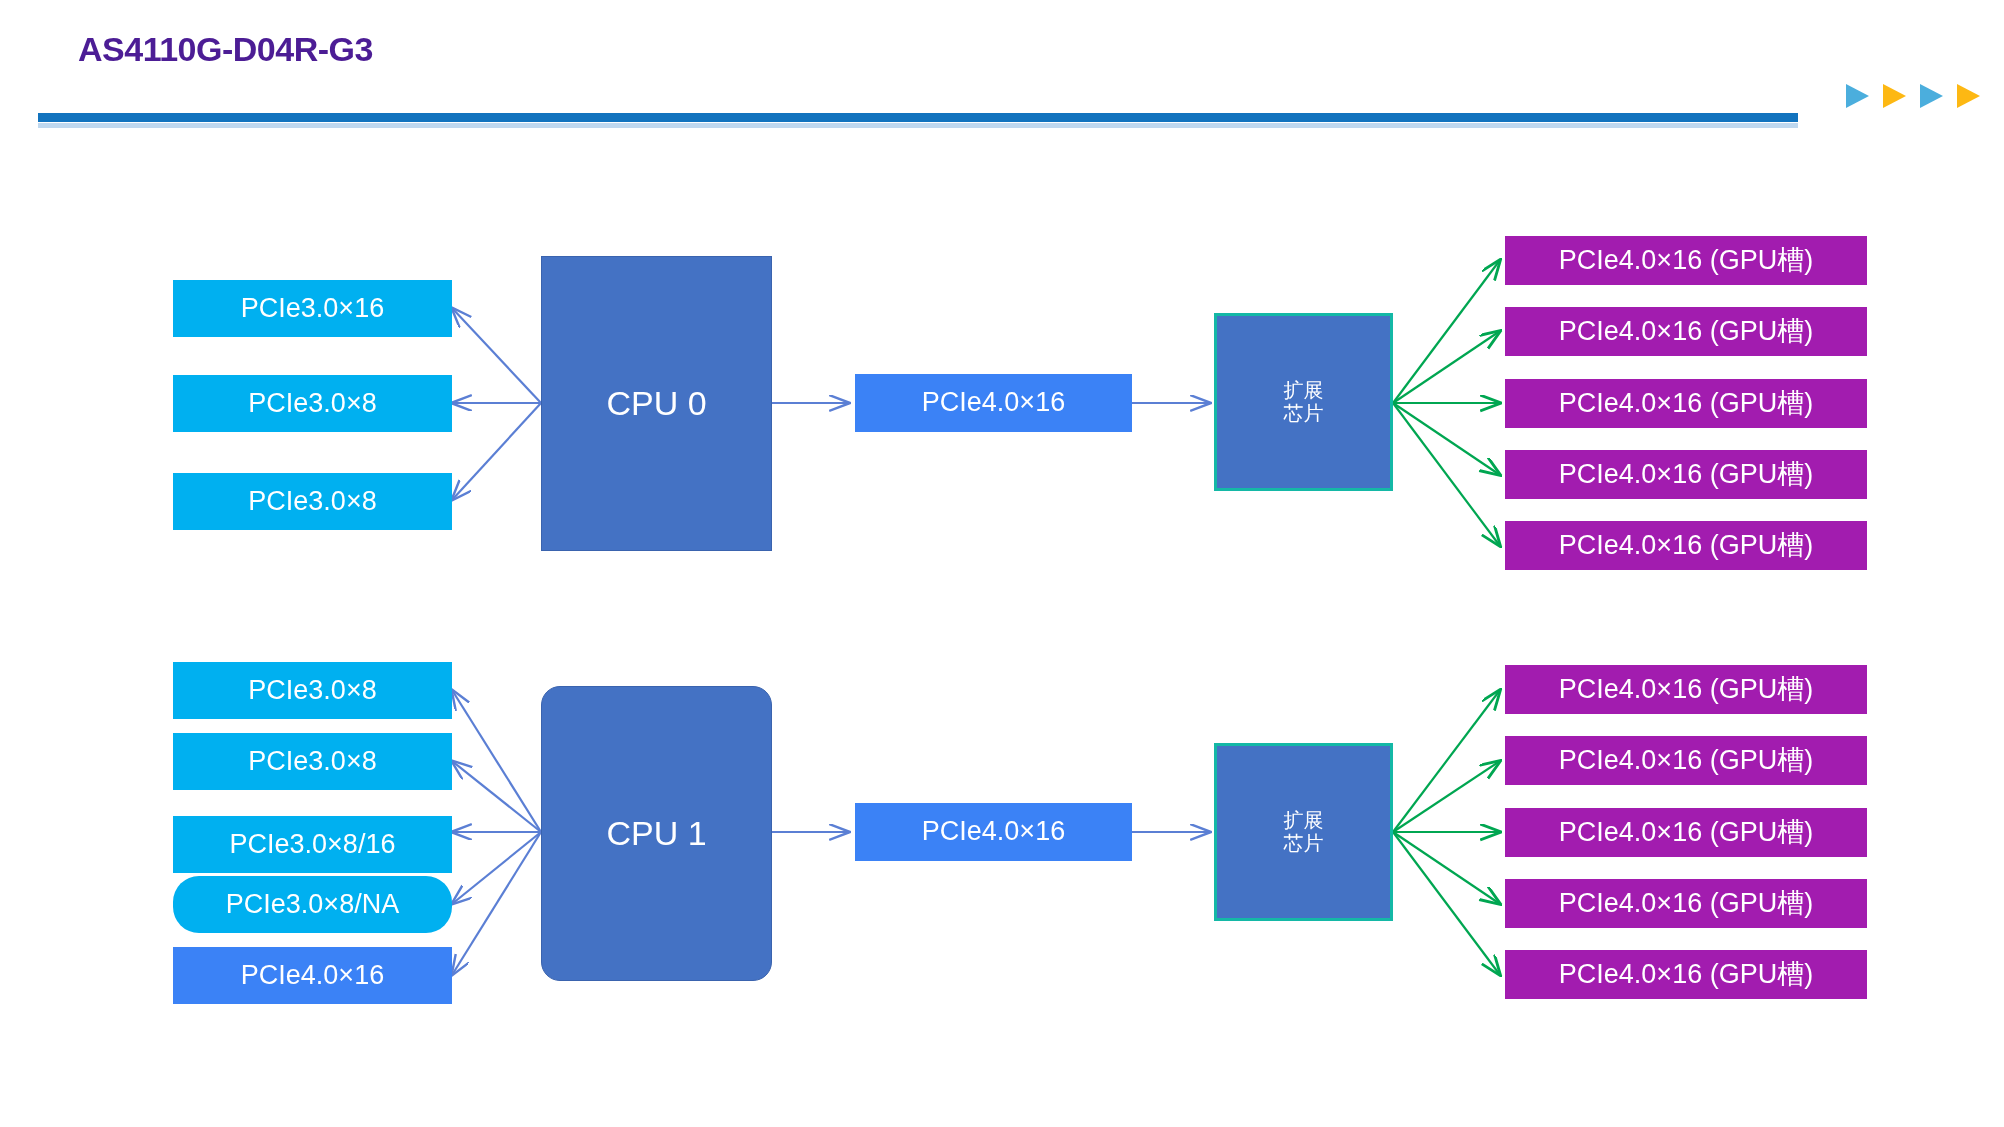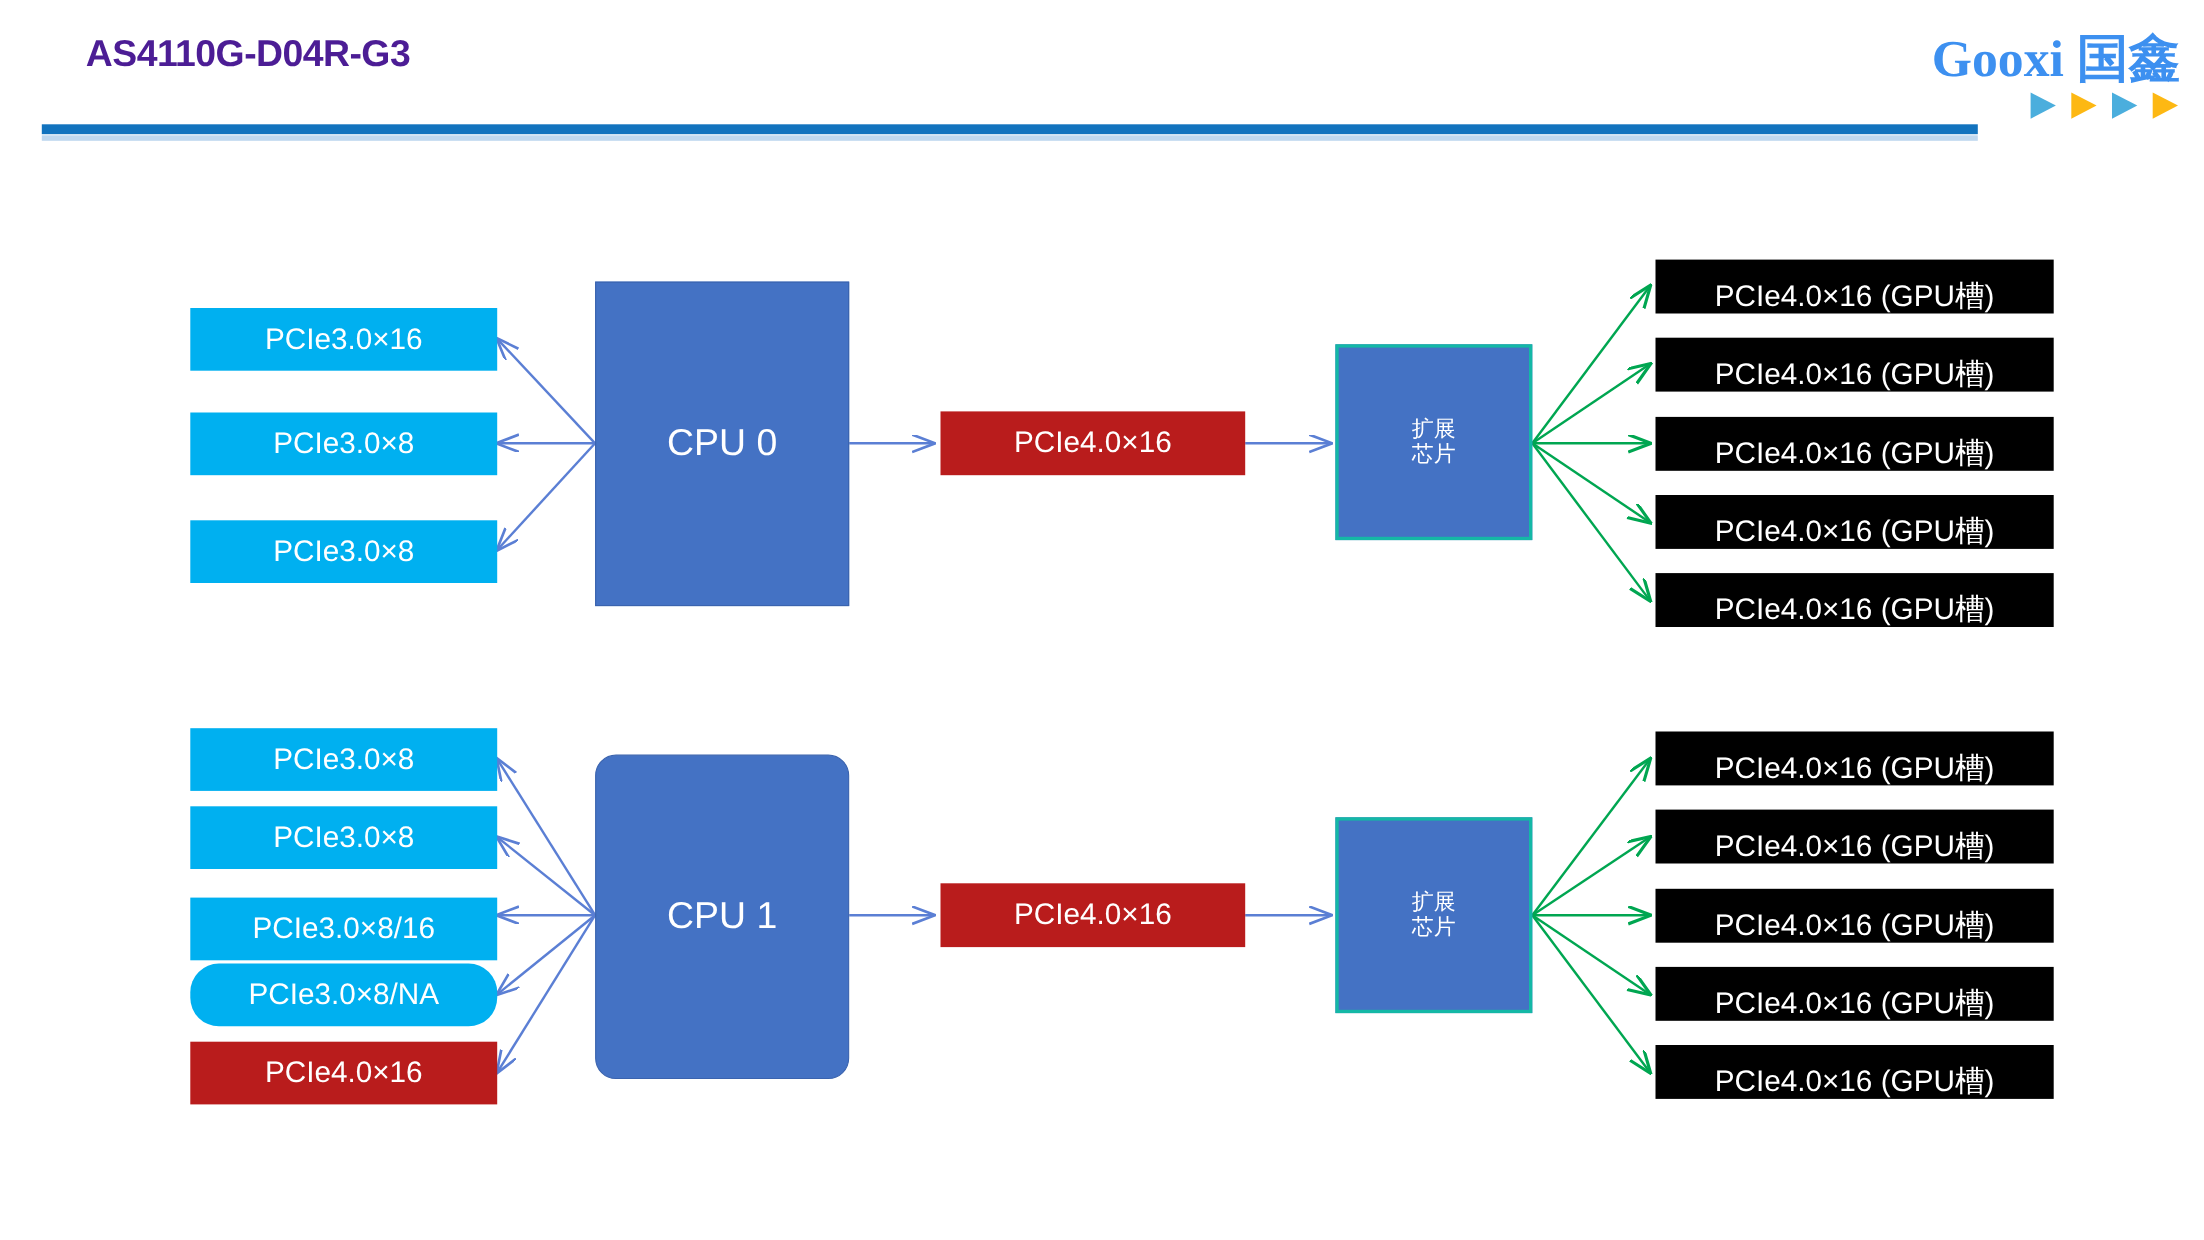--- a/index.html
+++ b/index.html
@@ -94,43 +94,42 @@
     display: flex;
     align-items: center;
     justify-content: center;
     color: #ffffff;
     font-size: 27px;
     line-height: 1.15;
     text-align: center;
     white-space: nowrap;
   }
   .nodebox.cyan  { background: #00B0F0; }
-  .nodebox.teal  { background: #b91c1c; }
-  .nodebox.green { background: #000000; align-items: flex-end; }
+  .nodebox.teal  { background: #3b82f6; }
+  .nodebox.green { background: #a21caf; }
   .nodebox.cpu   { background: #4472C4; border: 1px solid #3A63AE; font-size: 34px; }
   .nodebox.chip  { background: #4472C4; border: 3px solid #14b8a6; font-size: 20px;
                    flex-direction: column; }
   .chip-line { display: block; }
   svg#wires {
     position: absolute;
     left: 0; top: 0;
     width: 2004px; height: 1127px;
     pointer-events: none;
   }
 </style>
 </head>
 <body>
 
 <div id="header">
   <div id="page-title">AS4110G-D04R-G3</div>
   <div id="header-rule"></div>
   <div id="header-rule-soft"></div>
 
   <div id="logo">
-    <div id="logo-word">Gooxi 国鑫</div>
     <div id="logo-arrows">
       <div class="logo-arrow blue"></div>
       <div class="logo-arrow amber"></div>
       <div class="logo-arrow blue"></div>
       <div class="logo-arrow amber"></div>
     </div>
   </div>
 </div>
 
 <div id="diagram">

